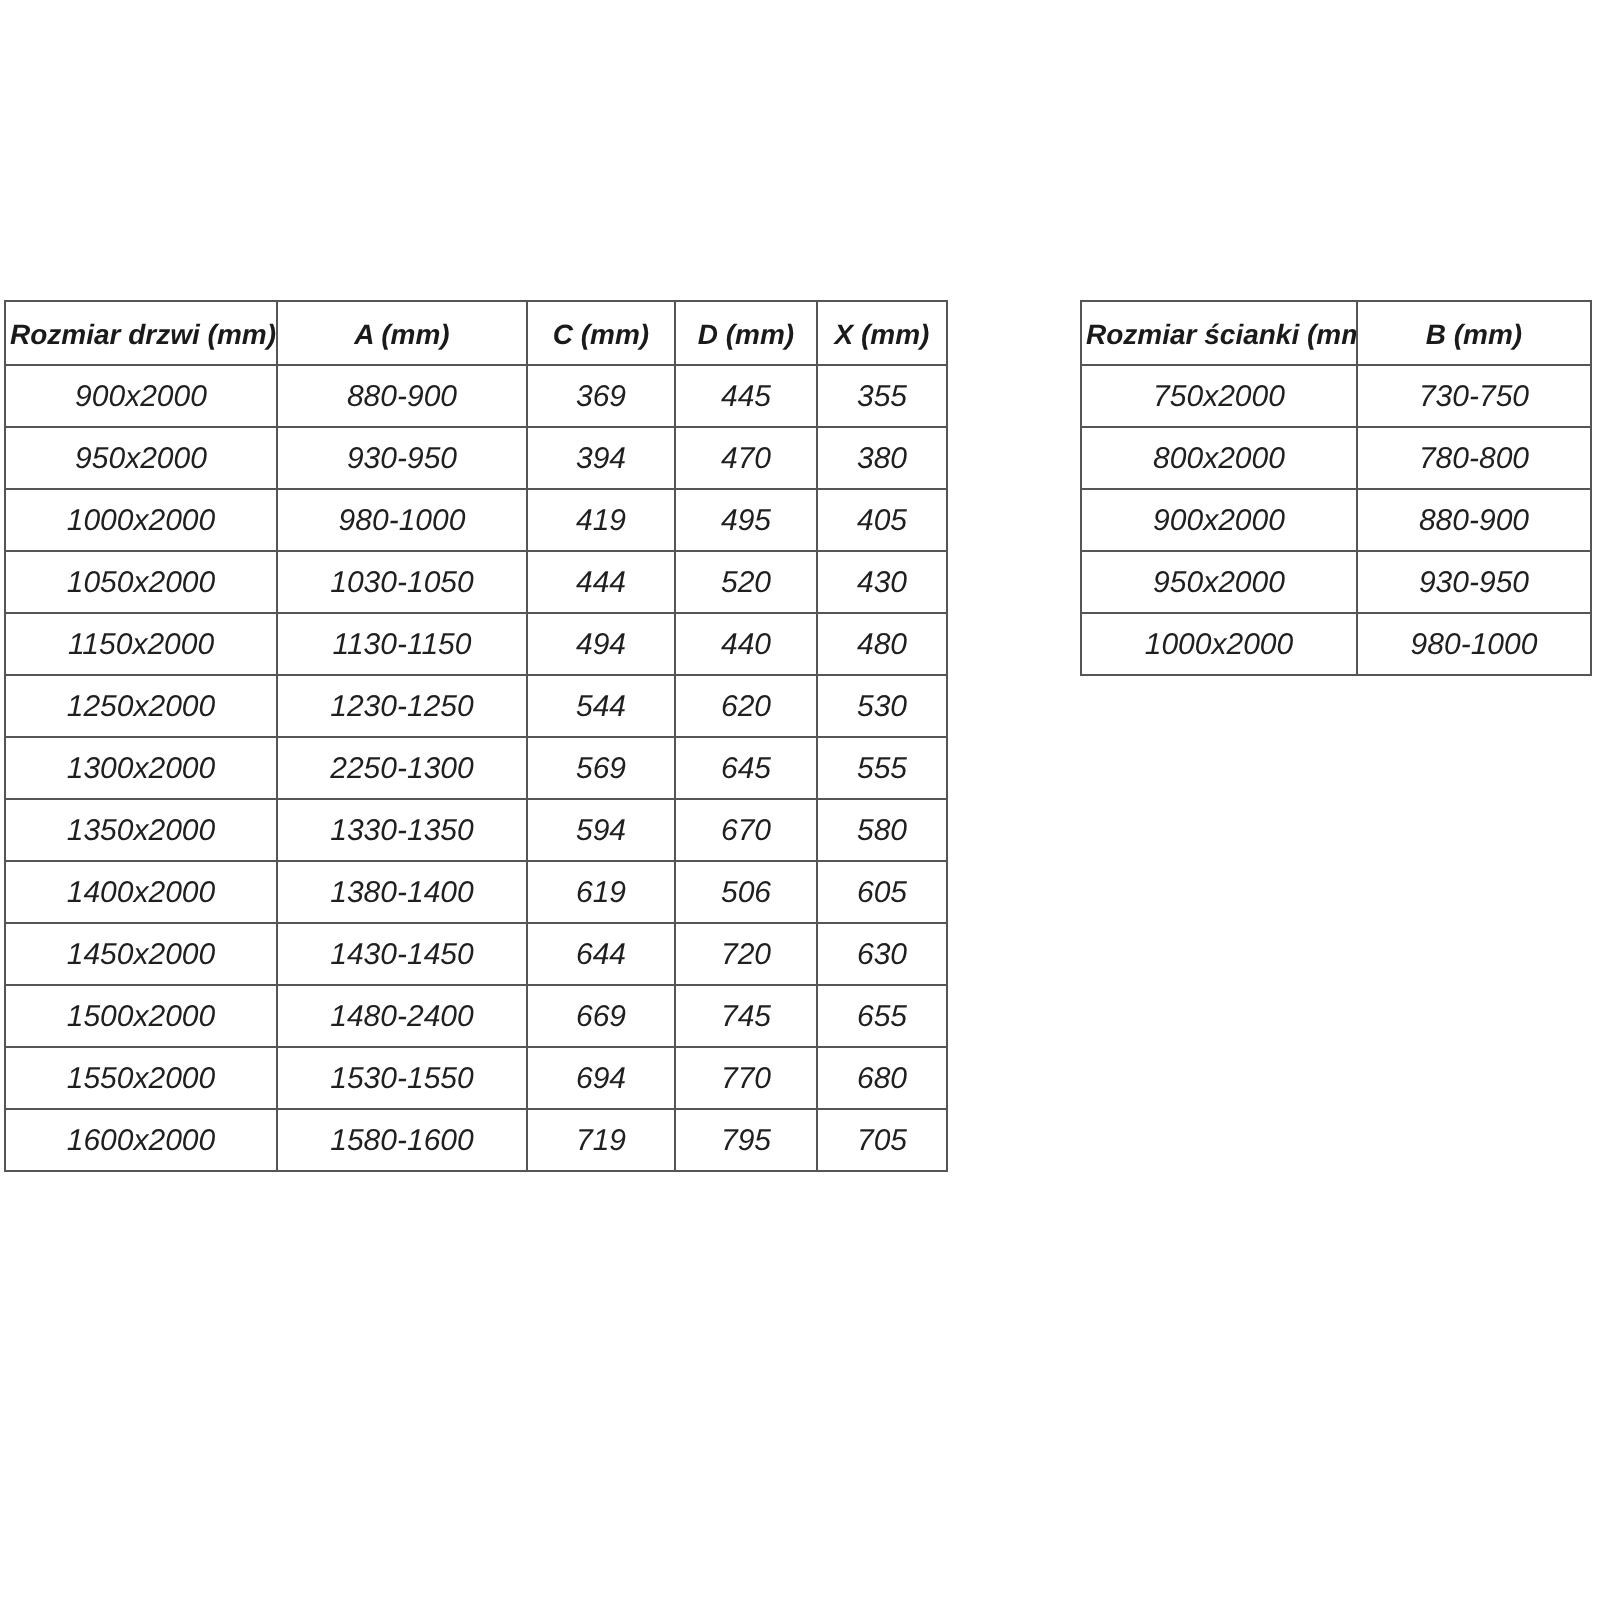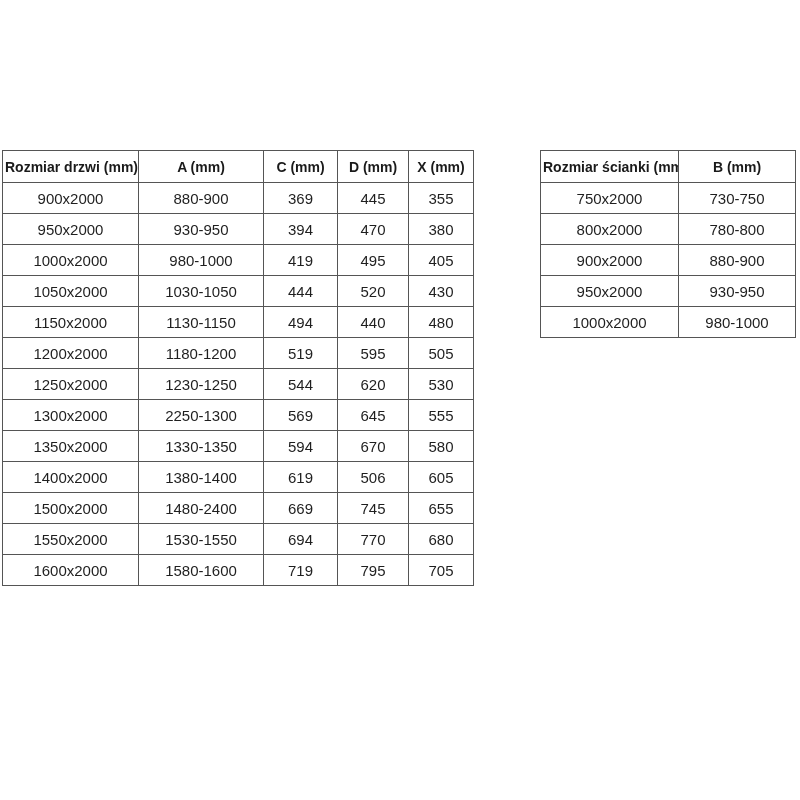--- a/index.html
+++ b/index.html
@@ -13,20 +13,21 @@
     position: relative;
     font-family: "Liberation Sans", sans-serif;
     color: #1f1f1f;
     overflow: hidden;
   }
   .spec-table {
     position: absolute;
     border-collapse: collapse;
     table-layout: fixed;
     background: #ffffff;
+    font-style: italic;
   }
   .spec-table th,
   .spec-table td {
     border: 1px solid #555555;
     text-align: center;
     vertical-align: middle;
     padding: 0 2px;
     height: 30px;
     white-space: nowrap;
     overflow: hidden;
@@ -103,27 +104,20 @@
         <td>430</td>
       </tr>
       <tr>
         <td>1150x2000</td>
         <td>1130-1150</td>
         <td>494</td>
         <td>440</td>
         <td>480</td>
       </tr>
       <tr>
-        <td>1200x2000</td>
-        <td>1180-1200</td>
-        <td>519</td>
-        <td>595</td>
-        <td>505</td>
-      </tr>
-      <tr>
         <td>1250x2000</td>
         <td>1230-1250</td>
         <td>544</td>
         <td>620</td>
         <td>530</td>
       </tr>
       <tr>
         <td>1300x2000</td>
         <td>2250-1300</td>
         <td>569</td>
@@ -136,20 +130,27 @@
         <td>594</td>
         <td>670</td>
         <td>580</td>
       </tr>
       <tr>
         <td>1400x2000</td>
         <td>1380-1400</td>
         <td>619</td>
         <td>506</td>
         <td>605</td>
+      </tr>
+      <tr>
+        <td>1450x2000</td>
+        <td>1430-1450</td>
+        <td>644</td>
+        <td>720</td>
+        <td>630</td>
       </tr>
       <tr>
         <td>1500x2000</td>
         <td>1480-2400</td>
         <td>669</td>
         <td>745</td>
         <td>655</td>
       </tr>
       <tr>
         <td>1550x2000</td>

